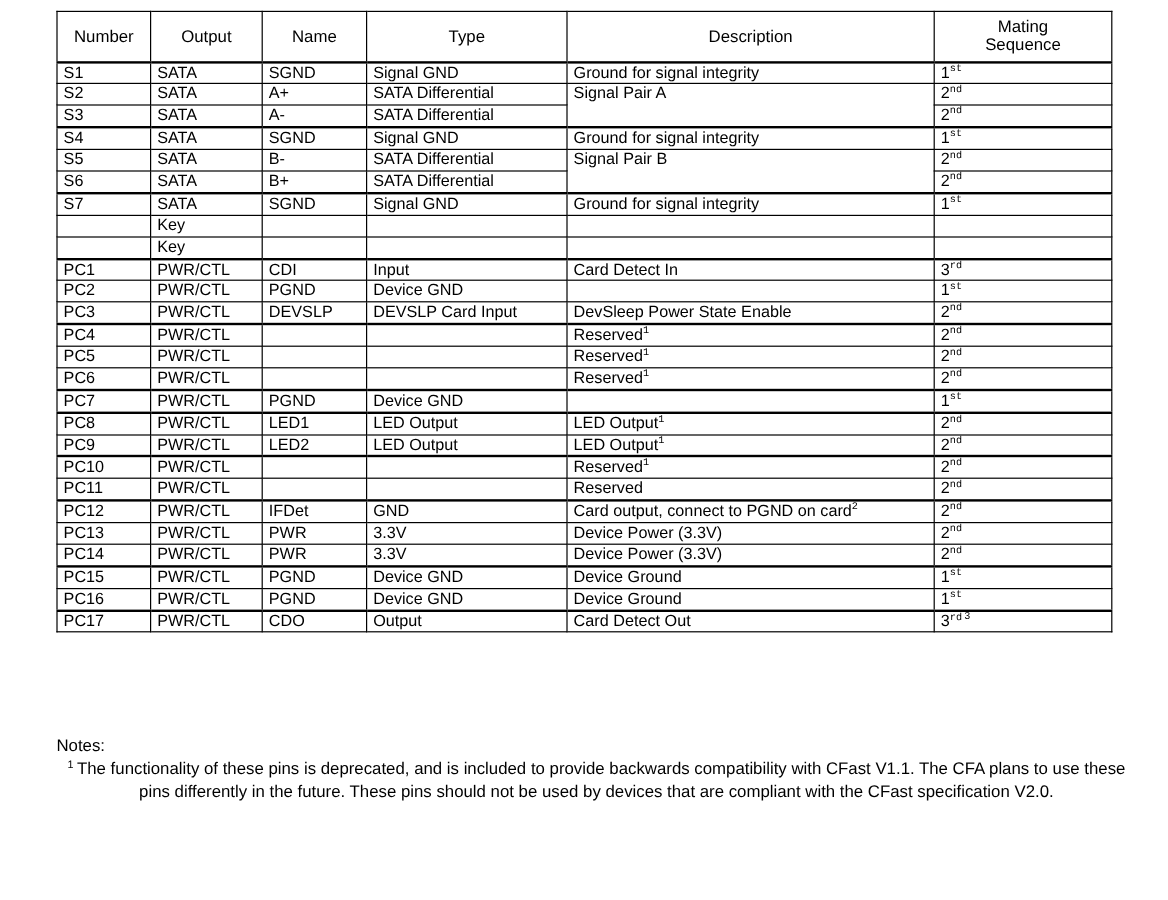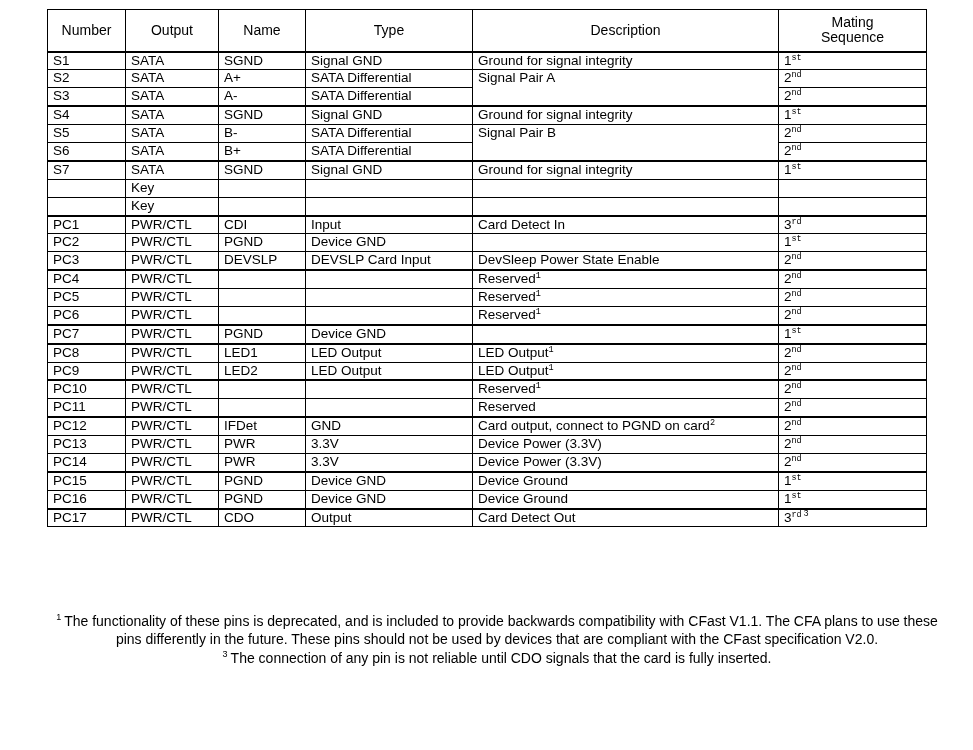--- a/index.html
+++ b/index.html
@@ -357,19 +357,19 @@
             <td>CDO</td>
             <td>Output</td>
             <td>Card Detect Out</td>
             <td class="mating"><span class="ord">3<sup>rd</sup></span><span class="fnmark">3</span></td>
           </tr>
         </tbody>
     </table>
   </div>
 
   <div id="notes">
+    <p class="notes-title">Notes:</p>
     <div id="notes-list">
         <p class="note"><span class="marker">1</span><span>The functionality of these pins is deprecated, and is included to provide backwards compatibility with CFast V1.1. The CFA plans to use these pins differently in the future. These pins should not be used by devices that are compliant with the CFast specification V2.0.</span></p>
-        <p class="note"><span class="marker">3</span><span>The connection of any pin is not reliable until CDO signals that the card is fully inserted.</span></p>
       </div>
   </div>
 
 </div>
 
 </body></html>

